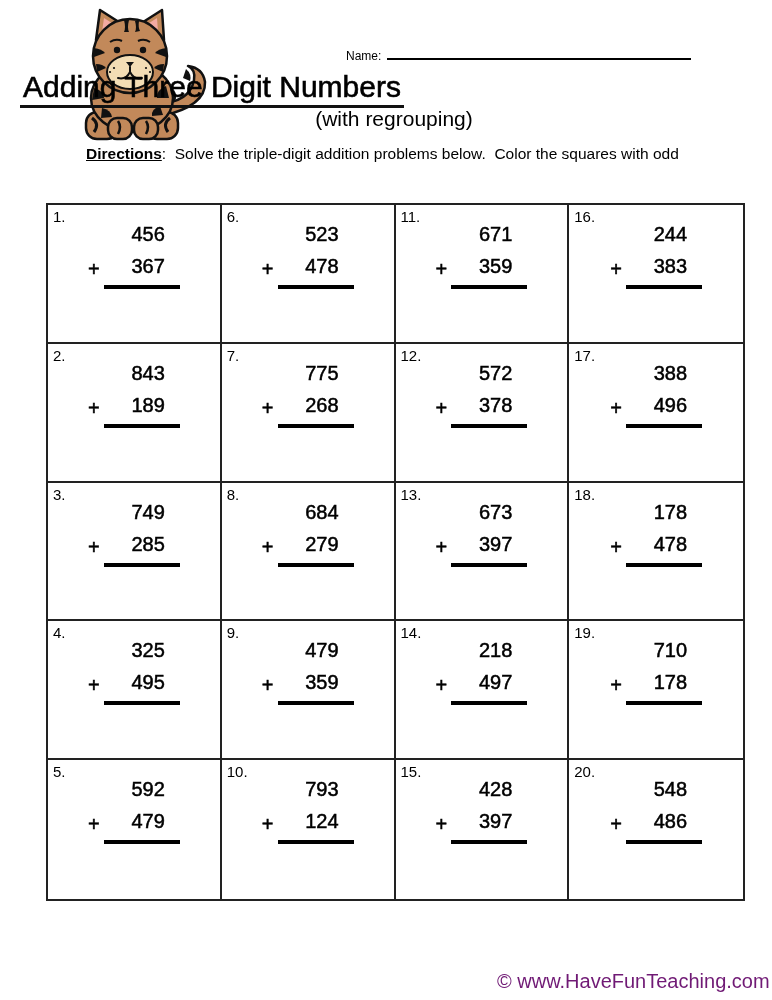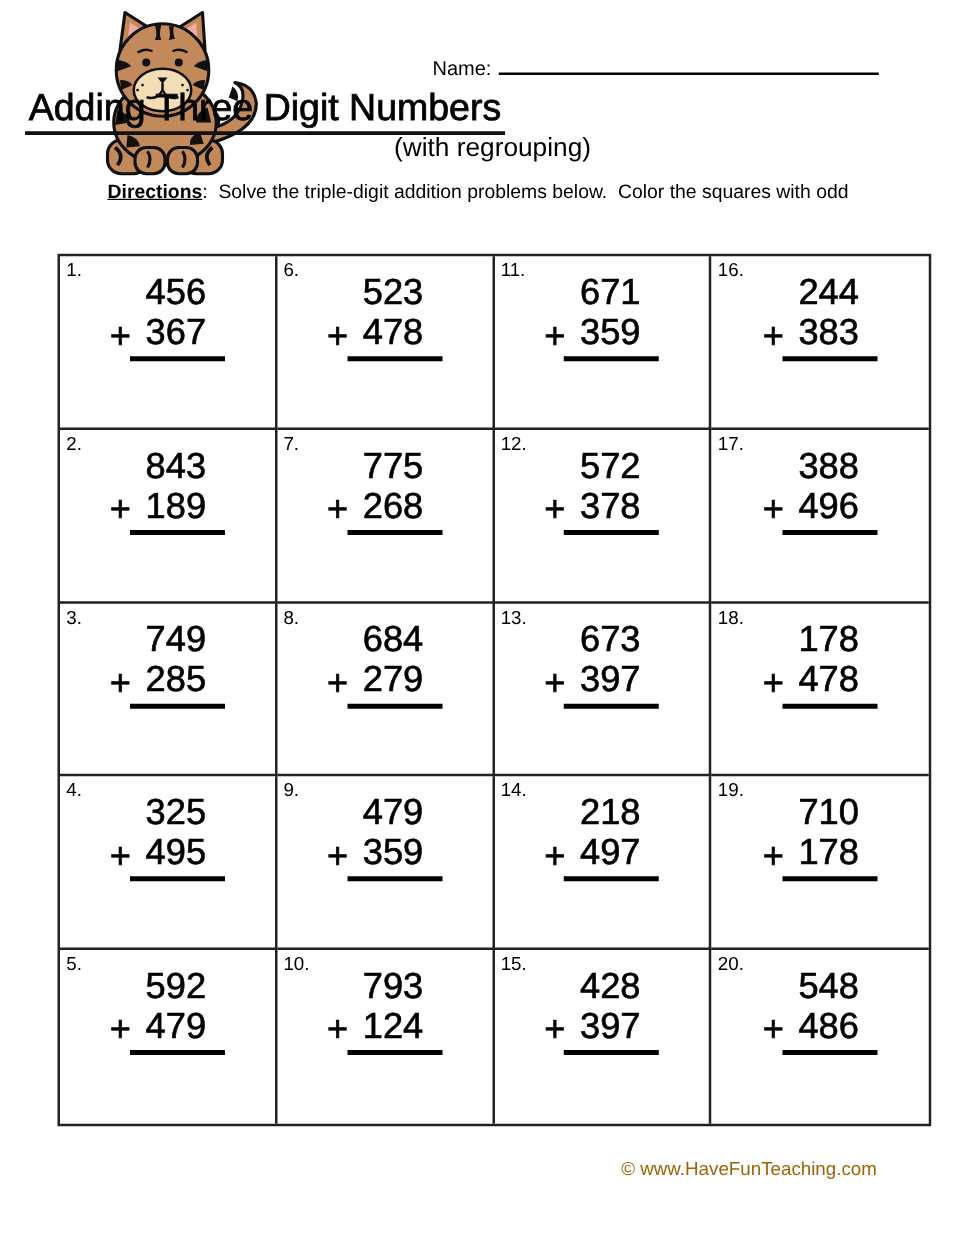--- a/index.html
+++ b/index.html
@@ -6,21 +6,21 @@
   .page{
     position:relative;
     width:772px;height:1000px;
     background:#ffffff;
     font-family:"Liberation Sans", sans-serif;
     color:#000;
     overflow:hidden;
   }
   
   .tiger{position:absolute;left:58px;top:6px;width:150px;height:138px;}
-  .name-row{position:absolute;left:346px;top:42px;font-size:16px;white-space:nowrap;}
+  .name-row{position:absolute;left:346px;top:42px;font-size:12px;white-space:nowrap;}
   .name-line{display:inline-block;width:304px;height:16px;border-bottom:2px solid #000;margin-left:6px;}
   .title-wrap{position:absolute;left:20px;top:70px;width:744px;text-align:left;}
   .title{
     display:inline-block;
     font-size:30px;line-height:34px;
     border-bottom:3px solid #111;
     padding:0 3px 1px 3px;
     -webkit-text-stroke:0.6px #000;
   }
   .subtitle-wrap{position:absolute;left:14px;top:107px;width:760px;text-align:center;}
@@ -38,30 +38,30 @@
     grid-template-columns:repeat(4,1fr);
     grid-template-rows:repeat(5,1fr);
     background:#fff;
   }
   .cell{position:relative;border-right:2px solid #222;border-bottom:2px solid #222;}
   .cell:nth-child(4n){border-right:none;}
   .cell:nth-last-child(-n+4){border-bottom:none;}
   .pnum{position:absolute;top:3px;left:5px;font-size:15px;}
   .prob{
     width:92px;margin:13px auto 0 auto;
-    font-size:29px;line-height:32px;
+    font-size:20px;line-height:32px;
     -webkit-text-stroke:0.5px #000;
   }
   .a1{text-align:right;padding-right:15px;}
   .row2{display:flex;justify-content:space-between;align-items:baseline;}
   .plus{position:relative;top:3px;}
   .a2{padding-right:15px;}
   .ansline{height:4px;background:#000;width:76px;margin-left:16px;margin-top:3px;}
   
-  .footer{position:absolute;left:497px;top:927px;font-size:15px;color:#a16207;}
+  .footer{position:absolute;left:497px;top:970px;font-size:20px;color:#701a75;}
 </style>
 </head>
 <body>
 
 <div class="page">
 
   <svg class="tiger" viewBox="0 0 150 138" aria-hidden="true">
 
     <path d="M100,98 Q132,96 136,74 Q138,64 130,60 Q145,62 147,76 Q148,100 104,110 Z" fill="#c2895a" stroke="#111" stroke-width="2.5" stroke-linejoin="round"></path>
     <path d="M128,63 q6,5 4,12 l-7,-3 Z" fill="#111"></path>

